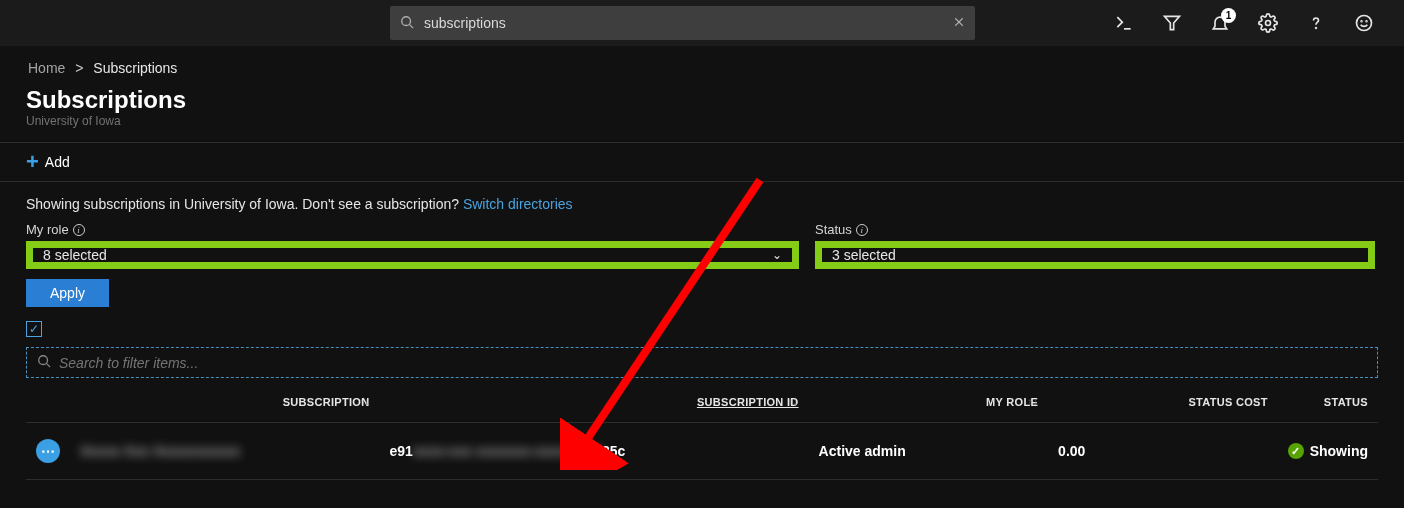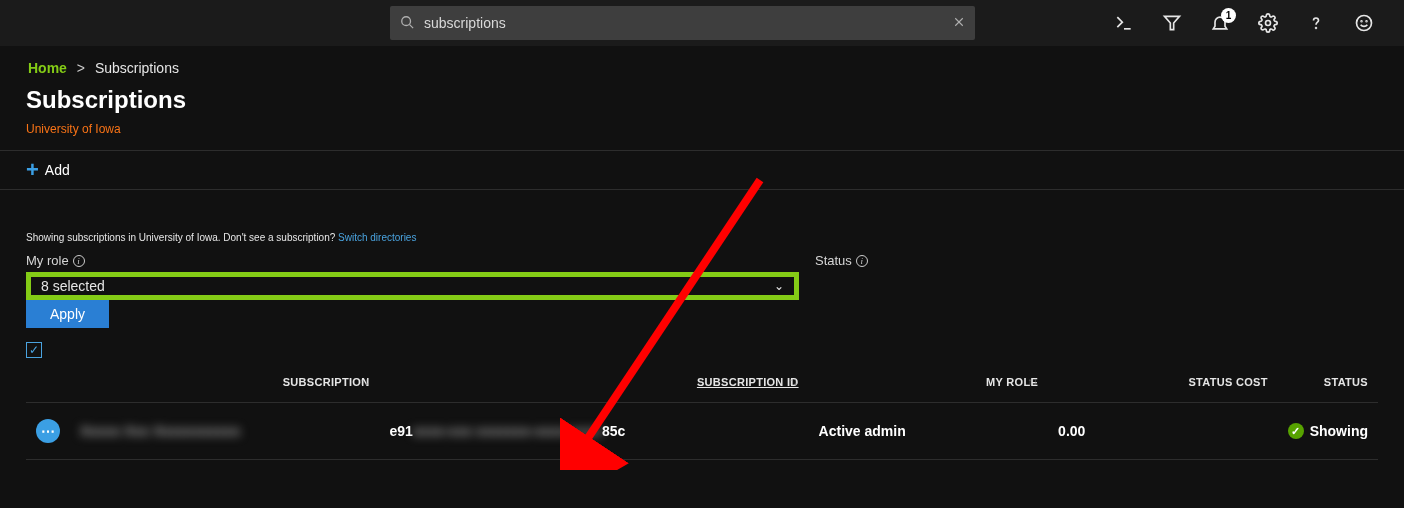--- a/index.html
+++ b/index.html
@@ -54,61 +54,62 @@
       background: #fff; color: #000;
       border-radius: 50%;
       width: 15px; height: 15px; font-size: 10px; font-weight: 700;
       display: flex; align-items: center; justify-content: center;
     }
     
     .crumbs {
       padding: 14px 28px 0;
       font-size: 14px;
     }
-    .crumbs a { color: #84cc16; text-decoration: none; font-weight: bold; }
+    .crumbs a { color: #a3a3a3; text-decoration: none; }
     .crumbs .sep { margin: 0 6px; color: #ccc; }
     .crumbs .cur { color: #e6e6e6; }
     
     .title {
       padding: 10px 26px 0;
     }
     .title h1 { font-size: 24px; font-weight: 600; color: #fff; }
-    .title .sub { font-size: 12px; color: #f97316; margin-top: 8px; }
+    .title .sub { font-size: 12px; color: #737373; margin-top: 0; }
     
     .cmdbar {
       margin-top: 14px;
       border-top: 1px solid #2d2d2d;
       border-bottom: 1px solid #2d2d2d;
       padding: 8px 26px;
       display: flex; align-items: center;
     }
     .add-btn { display: flex; align-items: center; gap: 6px; cursor: pointer; color: #fff; font-size: 14px; }
     .add-btn .plus { color: #3b9fe4; font-size: 22px; font-weight: 700; line-height: 1; }
     
     .body { padding: 14px 26px 0; }
-    .info-line { font-size: 10px; color: #e6e6e6; margin-top: 28px; }
+    .info-line { font-size: 14px; color: #e6e6e6; }
     .info-line a { color: #4aa3df; text-decoration: none; }
     .filters { display: flex; gap: 16px; margin-top: 10px; }
     .f-col-role { width: 773px; }
     .f-col-status { flex: 1; max-width: 560px; }
     .f-label { font-size: 13px; color: #d6d6d6; display: flex; align-items: center; gap: 4px; }
     .info-dot { display:inline-flex; width:12px; height:12px; border:1px solid #ccc; border-radius:50%; align-items:center; justify-content:center; font-size:9px; font-style:italic; font-family:serif; color:#ccc; }
     .select {
       margin-top: 4px;
-      border: 5px solid #84cc16;
+      border: 7px solid #84cc16;
       background: #111;
       height: 28px;
       display: flex; align-items: center; justify-content: space-between;
       padding: 0 10px;
       color: #e6e6e6;
       font-size: 14px;
       cursor: pointer;
     }
     .chev { font-size: 12px; }
     .apply {
+      margin-top: 10px;
       background: #2a7fd4;
       color: #fff;
       border: none;
       padding: 6px 24px;
       font-size: 14px;
       cursor: pointer;
     }
     .chk-line {
       margin-top: 14px;
       display: flex; align-items: center; gap: 8px;
@@ -284,29 +285,41 @@
       <div class="select">
         <span>8 selected</span>
         <span class="chev">⌄</span>
       </div>
     </div>
     <div class="f-col-status">
       <div class="f-label">
         <span>Status</span>
         <span class="info-dot">i</span>
       </div>
+      <div class="select">
+        <span>3 selected</span>
+      </div>
     </div>
   </div>
 
   <button class="apply">Apply</button>
 
   <div class="chk-line">
     <div class="chk">✓</div>
   </div>
 
+  <div class="grid-filter">
+    <span>
+      <svg viewBox="0 0 16 16" width="14" height="14" fill="none" stroke="#888" stroke-width="1.5">
+          <circle cx="7" cy="7" r="5"></circle>
+          <line x1="11" y1="11" x2="15" y2="15"></line>
+        </svg>
+    </span>
+    <input placeholder="Search to filter items..." style="">
+  </div>
 
   <table>
     <thead>
       <tr>
         <th class="col-menu"></th>
         <th class="col-sub sortable">SUBSCRIPTION</th>
         <th class="col-id sortable">SUBSCRIPTION ID</th>
         <th class="col-role sortable">MY ROLE</th>
         <th class="col-cost">STATUS COST</th>
         <th>STATUS</th>

